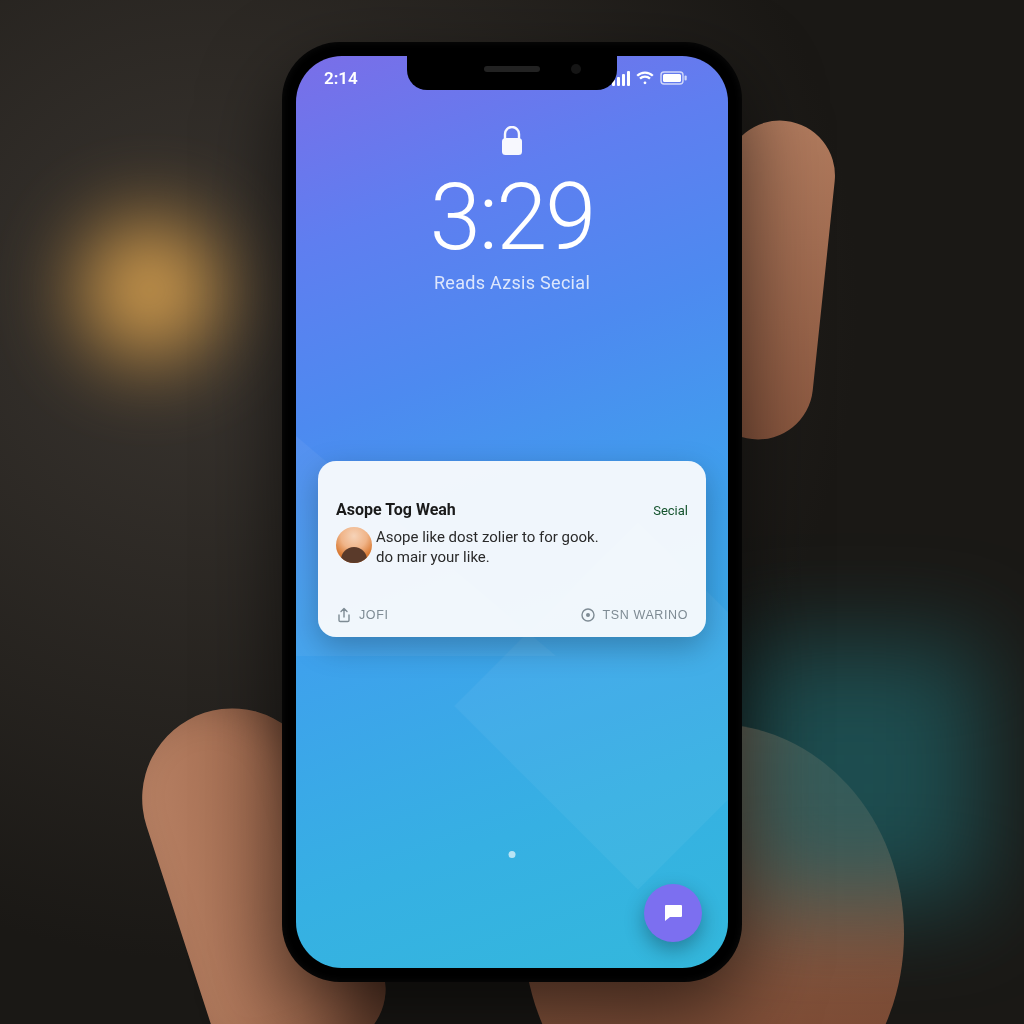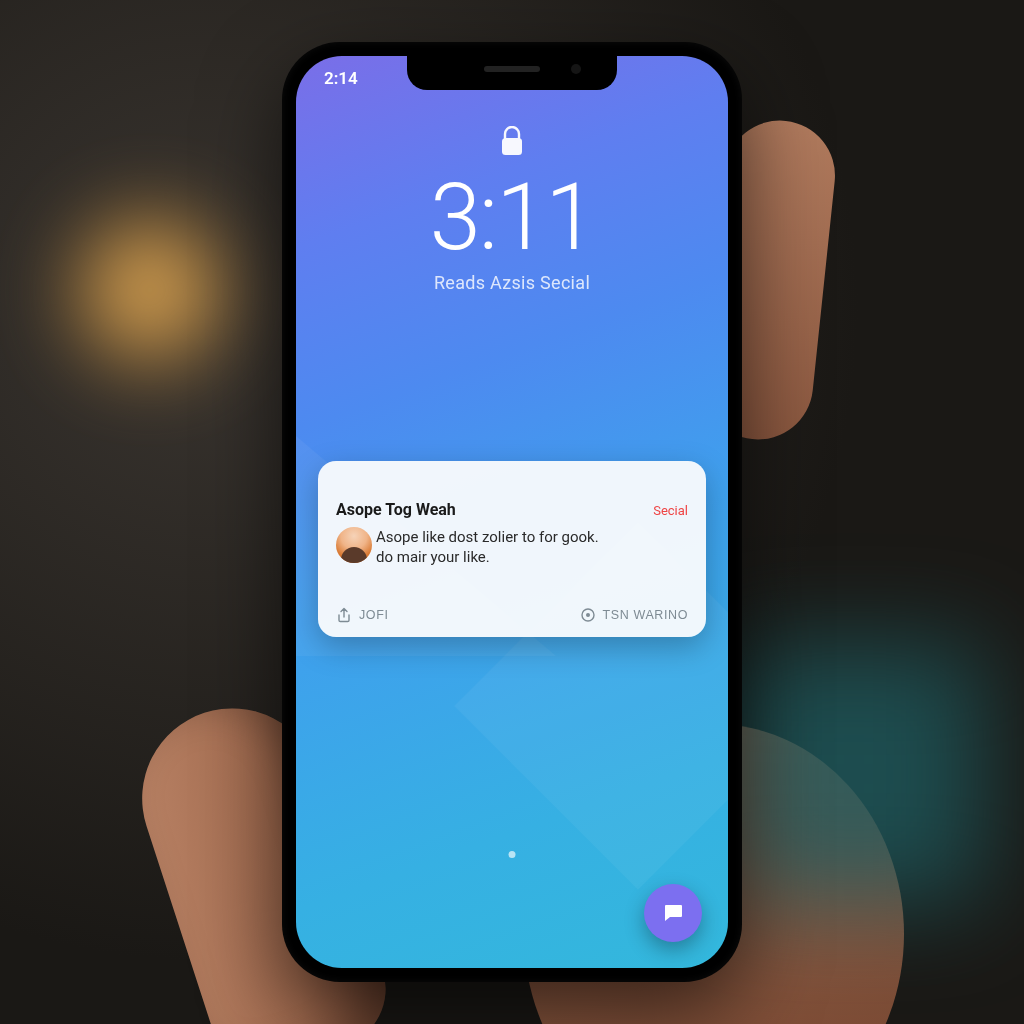--- a/index.html
+++ b/index.html
@@ -94,21 +94,21 @@
     border-radius: 50%;
   }
 
   
   .status-bar {
     position: absolute;
     top: 0; left: 0; right: 12px;
     height: 44px;
     display: flex;
     align-items: center;
-    justify-content: flex-start;
+    justify-content: space-between;
     padding: 0 28px;
     color: #fff;
     font-size: 17px;
     font-weight: 600;
     z-index: 40;
   }
   .status-left { width: 80px; text-align: left; }
   .status-right {
     width: 90px;
     display: flex;
@@ -157,21 +157,21 @@
     box-shadow: 0 10px 30px rgba(0,0,0,0.25);
     color: #222;
   }
   .notif-header {
     display: flex;
     align-items: baseline;
     justify-content: space-between;
     margin-bottom: 8px;
   }
   .notif-title { font-size: 16px; font-weight: 700; color: #1a1a1a; }
-  .notif-tag { font-size: 13px; color: #ef4444; font-weight: 400; margin-top: 26px; }
+  .notif-tag { font-size: 13px; color: #14532d; font-weight: 400; margin-top: 26px; }
   .notif-body { display: flex; gap: 4px; align-items: flex-start; }
   .avatar {
     width: 36px; height: 36px;
     border-radius: 50%;
     background: radial-gradient(circle at 50% 25%, #f6d3b8 0%, #f0b488 40%, #d97a34 70%, #c05a1a 100%);
     flex-shrink: 0;
     position: relative;
     overflow: hidden;
   }
   .avatar::after{
@@ -302,21 +302,21 @@
       </div>
     </div>
 
     <div class="lock-area">
       <div class="lock-icon">
         <svg width="26" height="32" viewBox="0 0 26 32">
             <path d="M6 12V8a7 7 0 0114 0v4" stroke="#fff" stroke-width="2.4" fill="none" stroke-linecap="round"></path>
             <rect x="3" y="12" width="20" height="17" rx="3.5" fill="#fff"></rect>
           </svg>
       </div>
-      <div class="clock">3:11</div>
+      <div class="clock">3:29</div>
       <div class="date">Reads Azsis Secial</div>
     </div>
 
     <div class="notification">
       <div class="notif-header">
         <div class="notif-title">Asope Tog Weah</div>
         <div class="notif-tag">Secial</div>
       </div>
       <div class="notif-body">
         <div class="avatar"></div>

